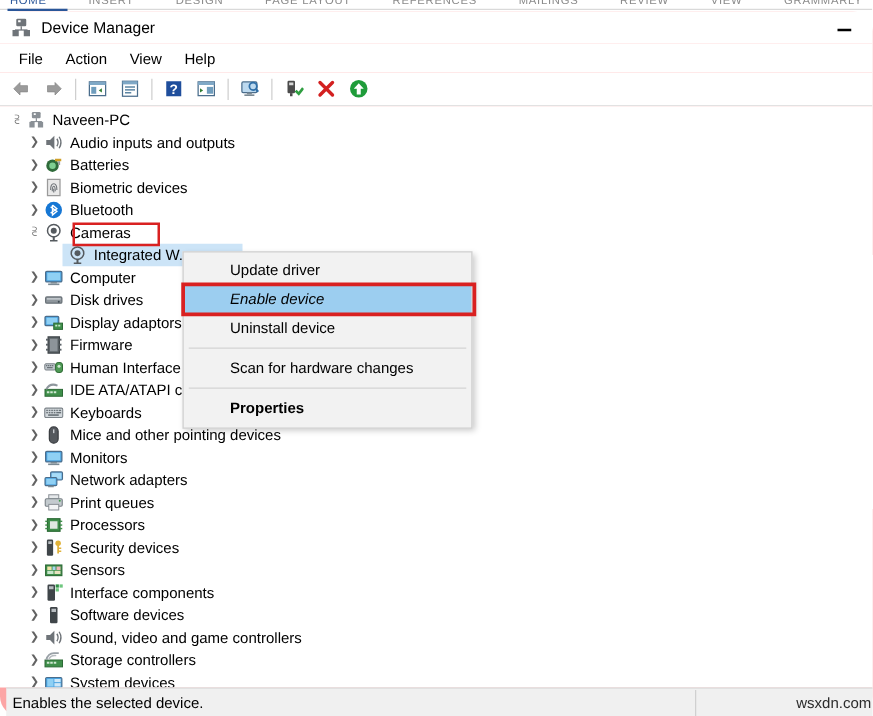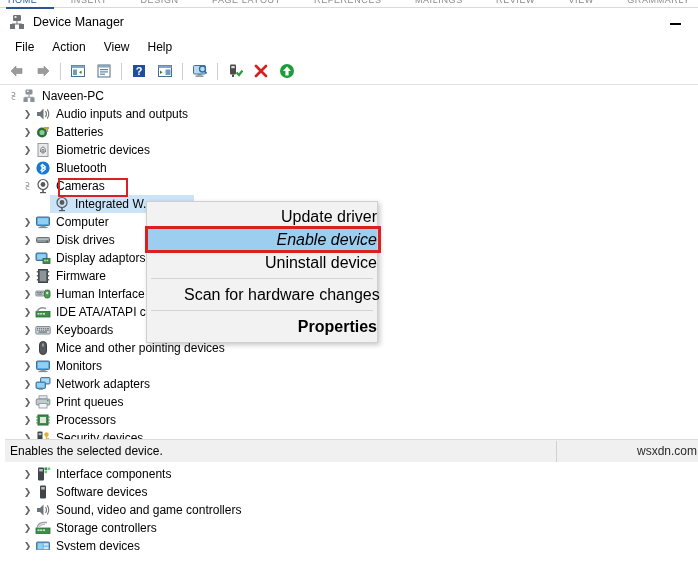--- a/index.html
+++ b/index.html
@@ -50,23 +50,24 @@
     left: 6px; top: 7px;
     width: 48px; height: 2px;
     background: #2a5699;
   }
 
   
   #dm-window {
     position: absolute;
     left: 0; top: 9px;
     width: 698px;
-    height: 453px;
+    height: 564px;
     background: #fca5a5;
     box-sizing: border-box;
+    border-radius: 16px;
   }
 
   
   #title-bar {
     position: relative;
     height: 26px;
     background: #ffffff;
     display: flex;
     align-items: center;
   }
@@ -198,25 +199,24 @@
     border: 1px solid #cfcfcf;
     box-shadow: 2px 2px 5px rgba(0,0,0,.22);
     padding: 3px 0 4px 0;
     z-index: 20;
     box-sizing: border-box;
   }
   #context-menu .cm-item {
     height: 23px;
     line-height: 23px;
     padding-left: 37px;
-    font-size: 16px;
+    font-size: 12px;
     color: #000;
     white-space: nowrap;
     position: relative;
-    text-align: right;
   }
   #context-menu .cm-item.bold { font-weight: bold; }
   #context-menu .cm-item.highlighted {
     background: #9ccef0;
     font-style: italic;
   }
   #context-menu .cm-sep {
     height: 1px;
     background: #d4d4d4;
     margin: 4px 4px 4px 4px;

